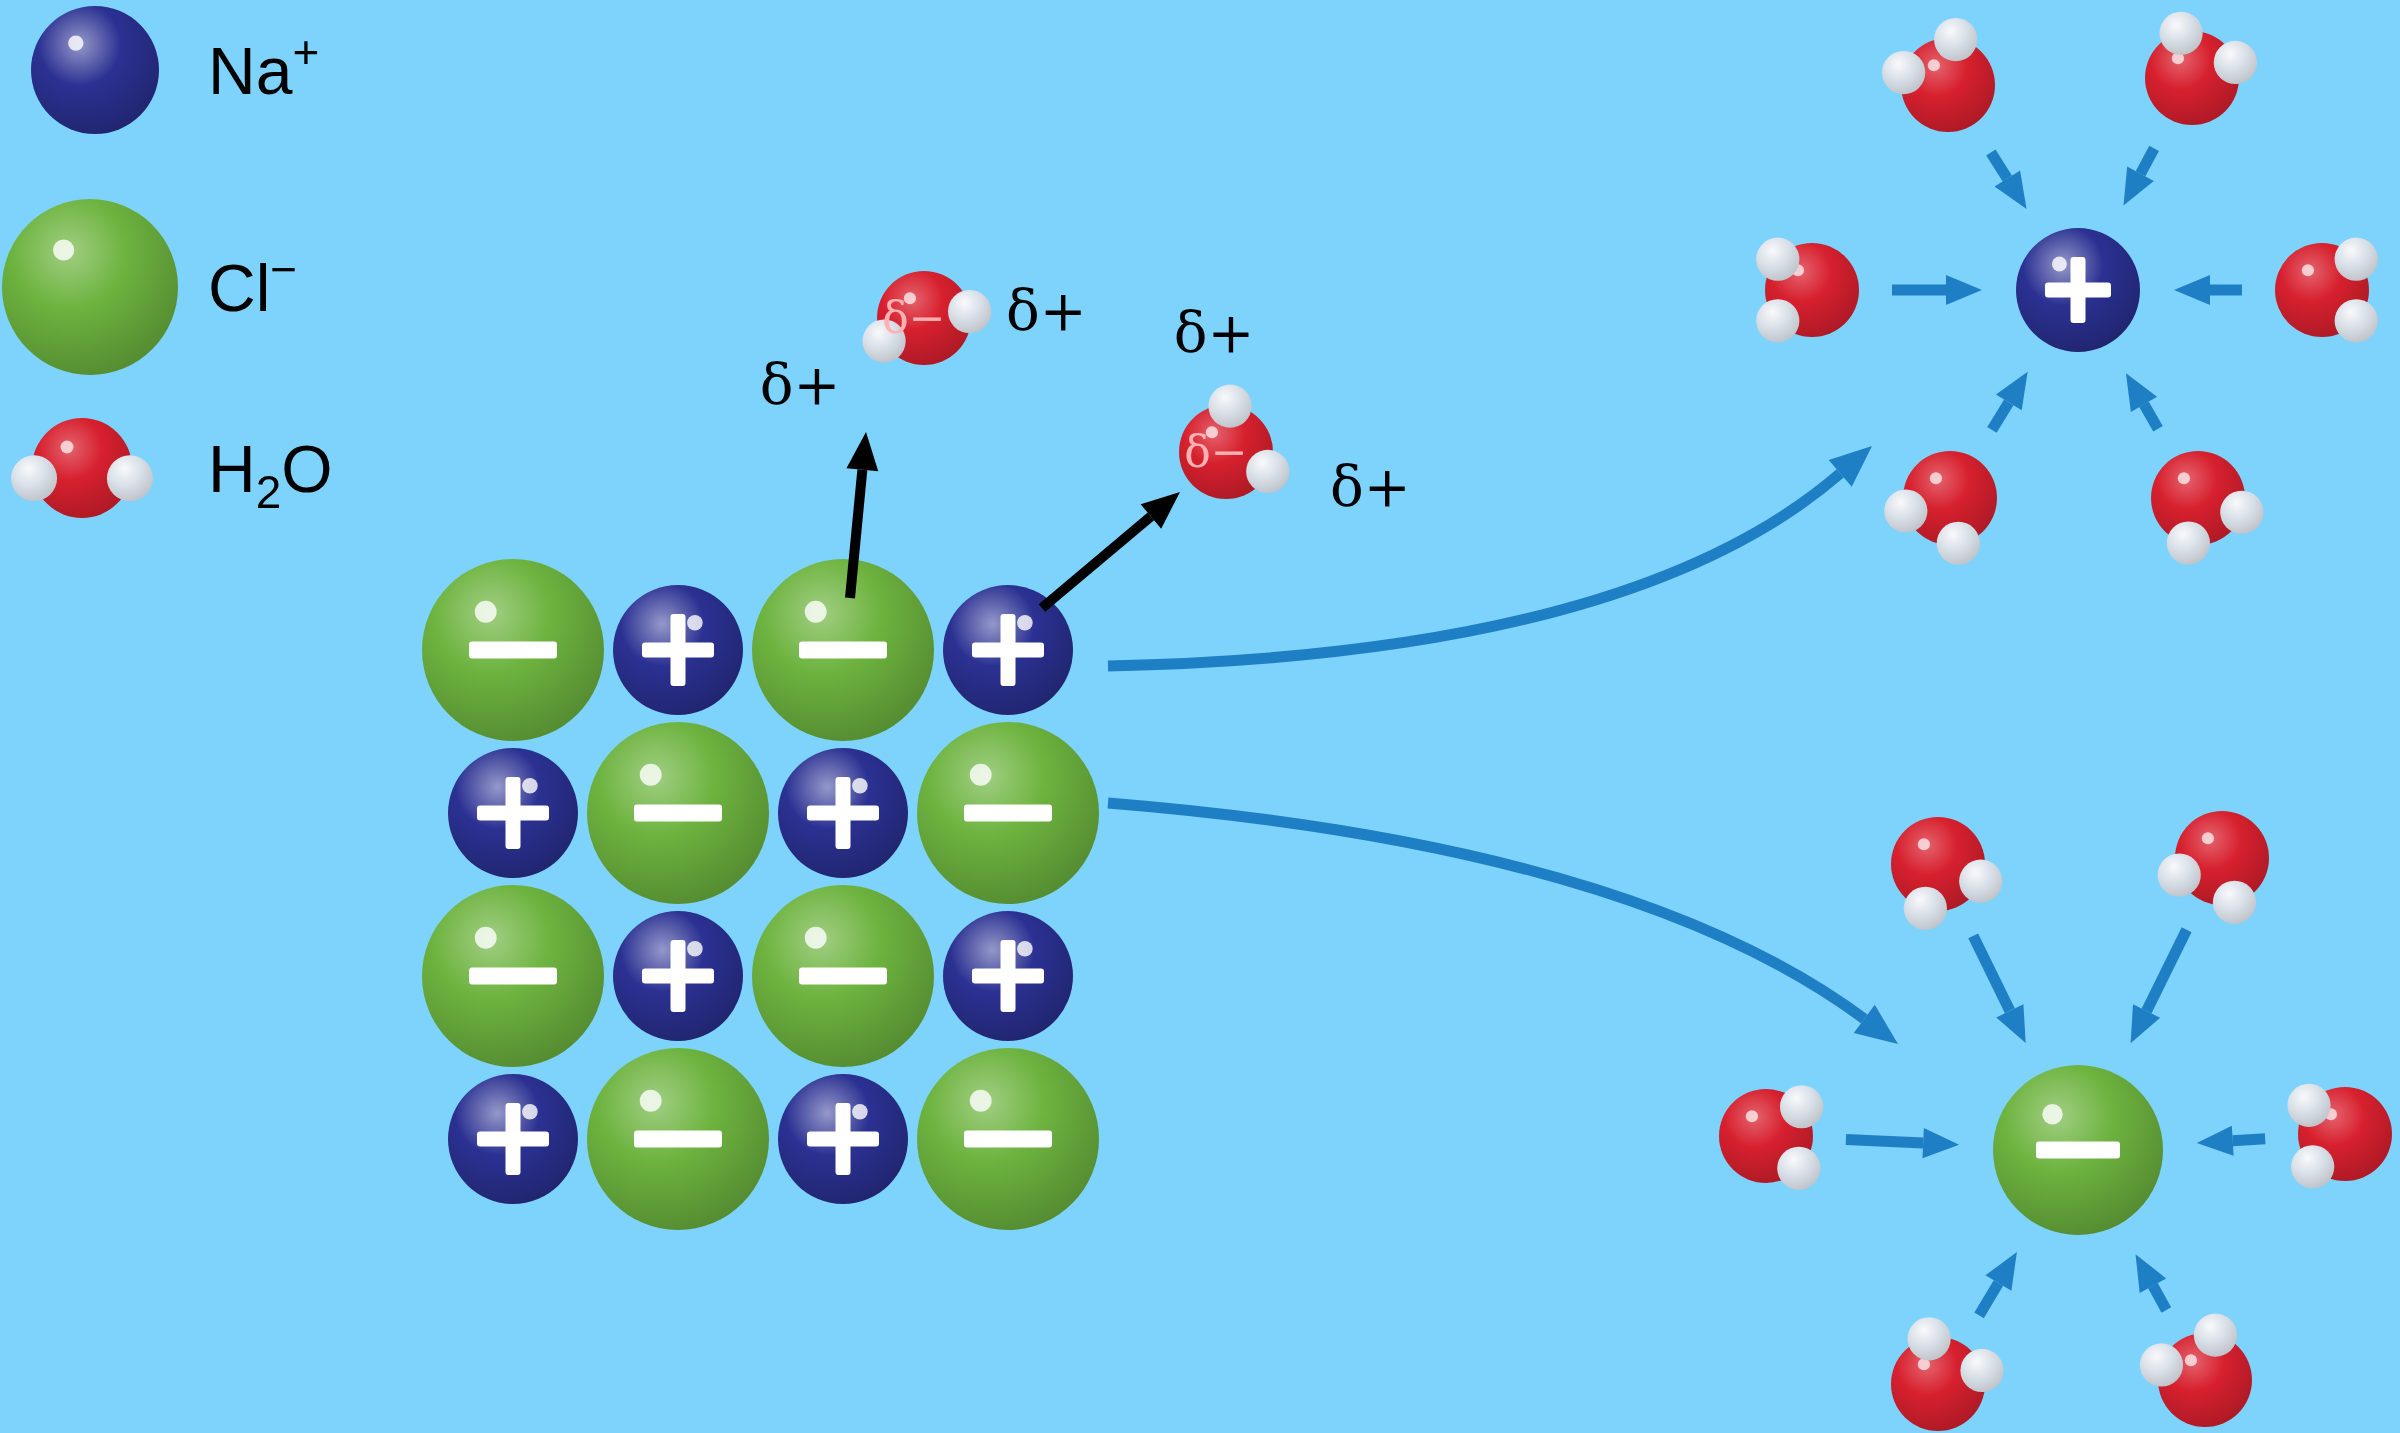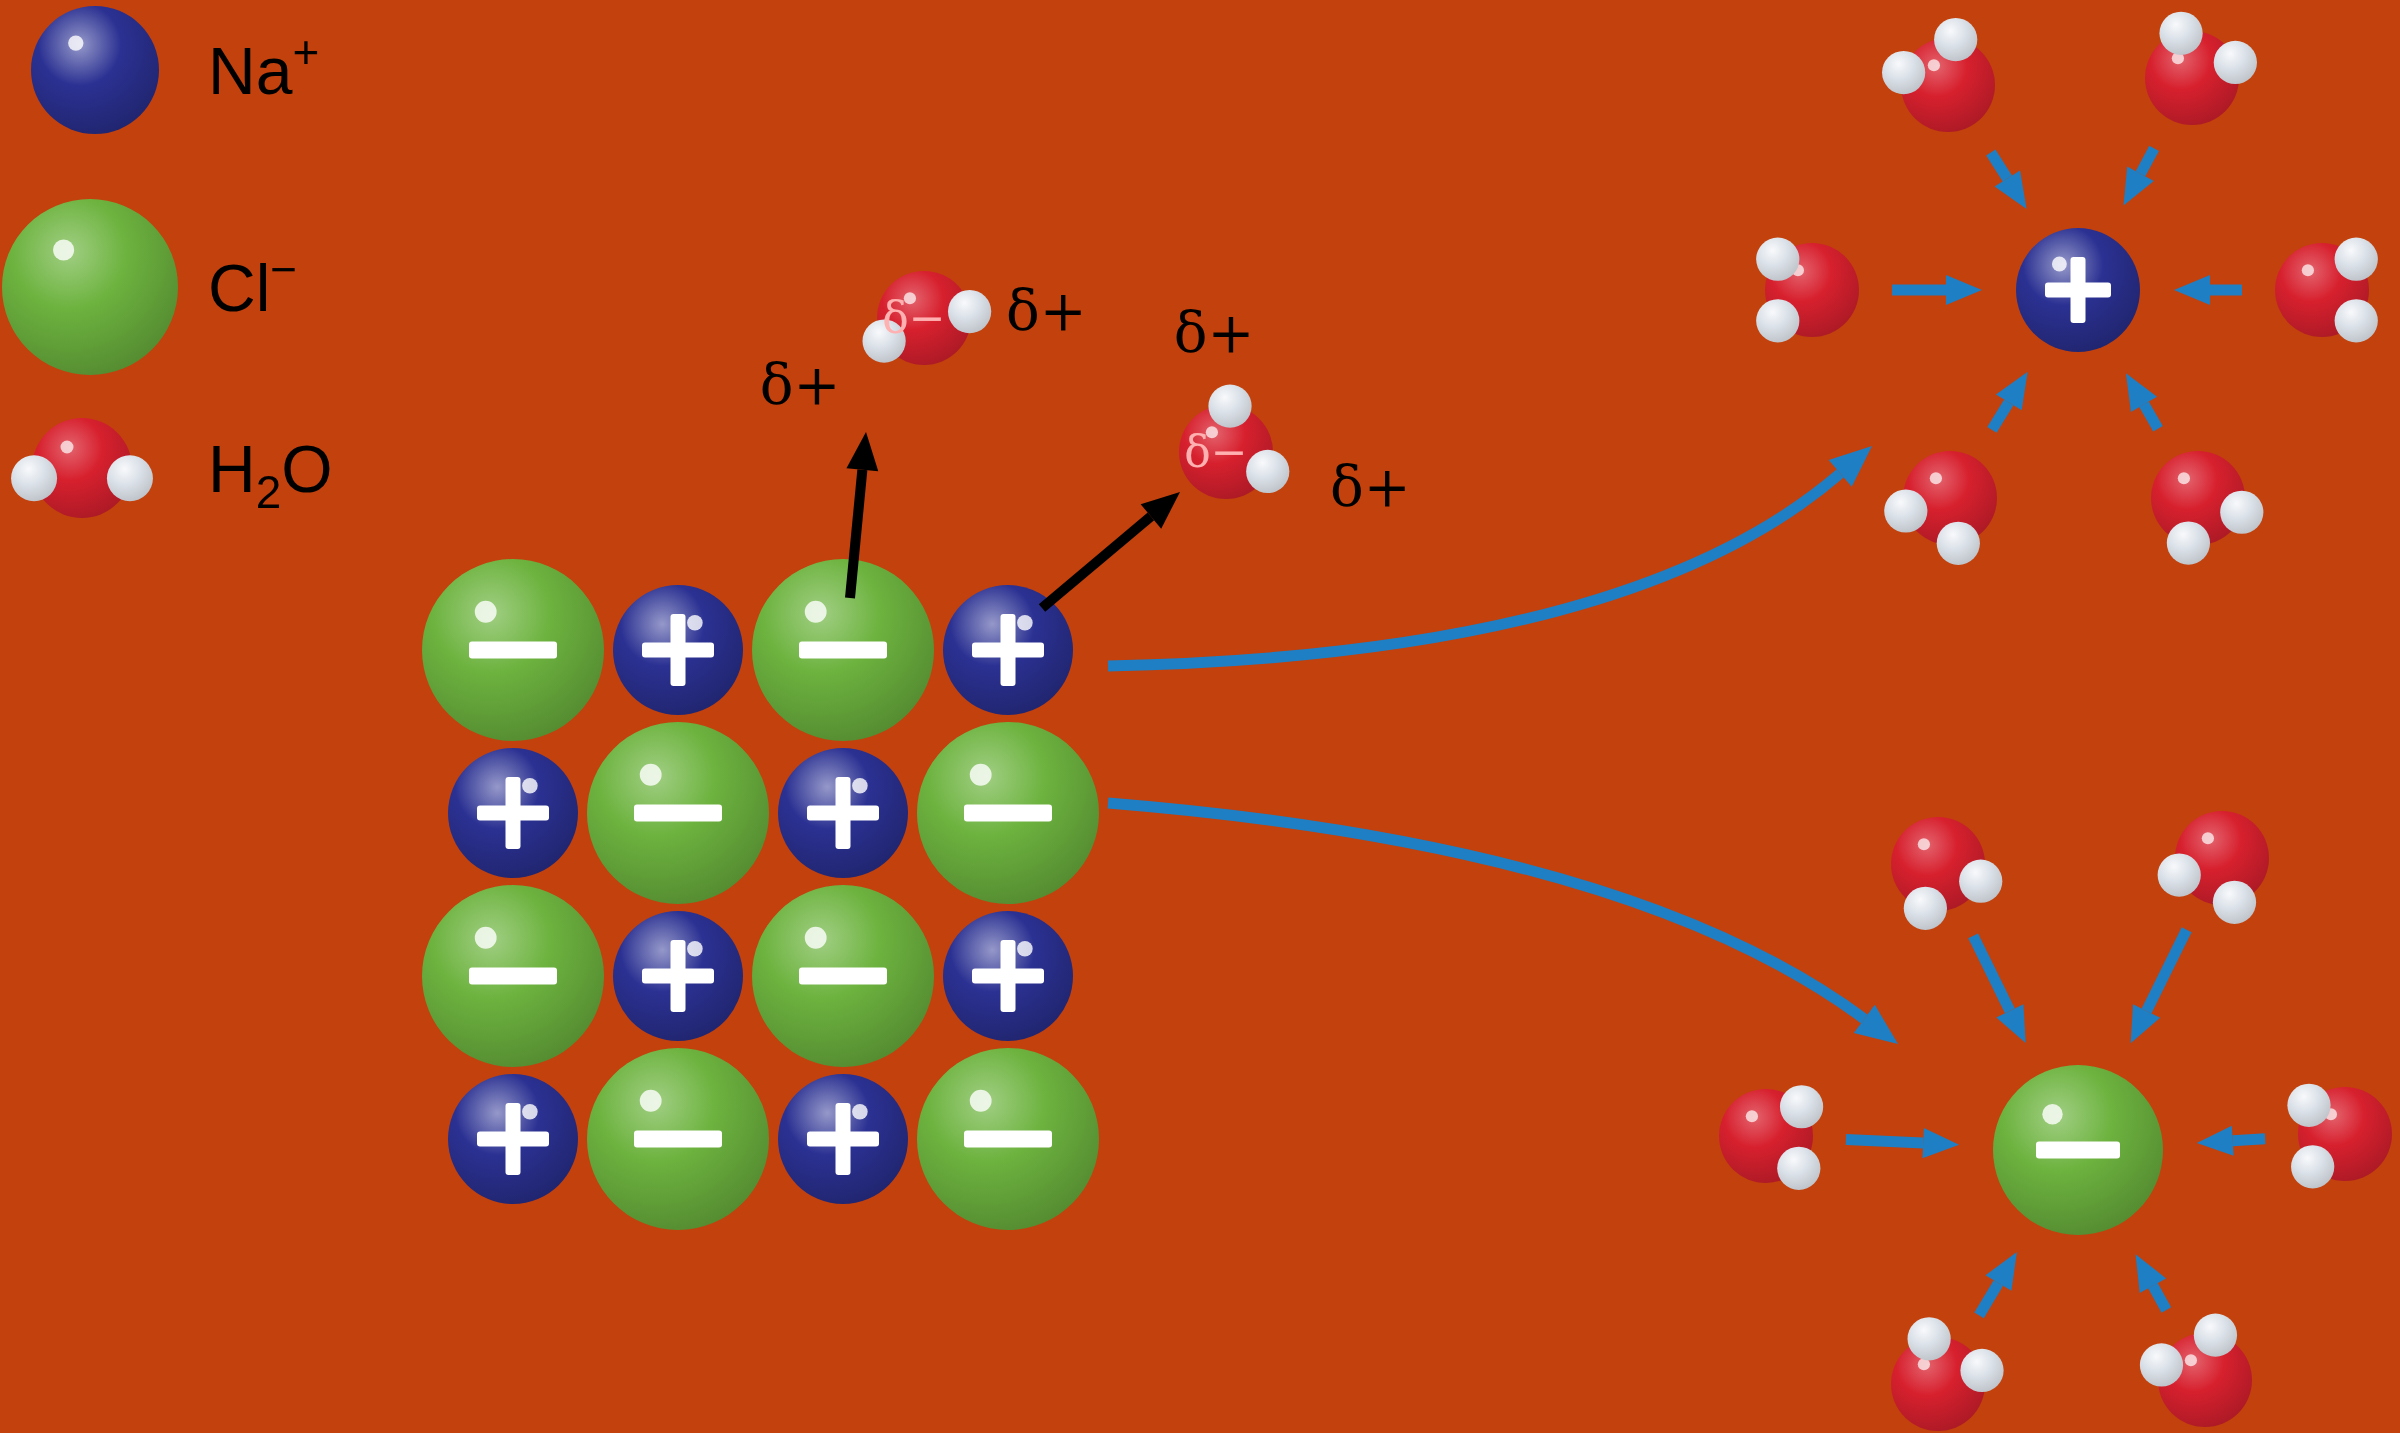--- a/index.html
+++ b/index.html
@@ -1,16 +1,16 @@
 <!DOCTYPE html>
 <html><head>
 <meta charset="utf-8">
 <style>
   html,body{margin:0;padding:0;background:#ffffff;}
-  .stage{position:relative;width:2400px;height:1433px;overflow:hidden;background:#c2410c;font-family:"Liberation Sans",sans-serif;}
+  .stage{position:relative;width:2400px;height:1433px;overflow:hidden;background:#7dd3fc;font-family:"Liberation Sans",sans-serif;}
   svg{display:block;}
 </style>
 </head>
 <body>
 
 <div class="stage">
   <svg id="diagram" width="2400" height="1433" viewBox="0 0 2400 1433">
       <defs>
         <radialGradient id="gradNa" cx="0.38" cy="0.30" r="0.85">
           <stop offset="0" stop-color="rgb(149,152,201)"></stop>

